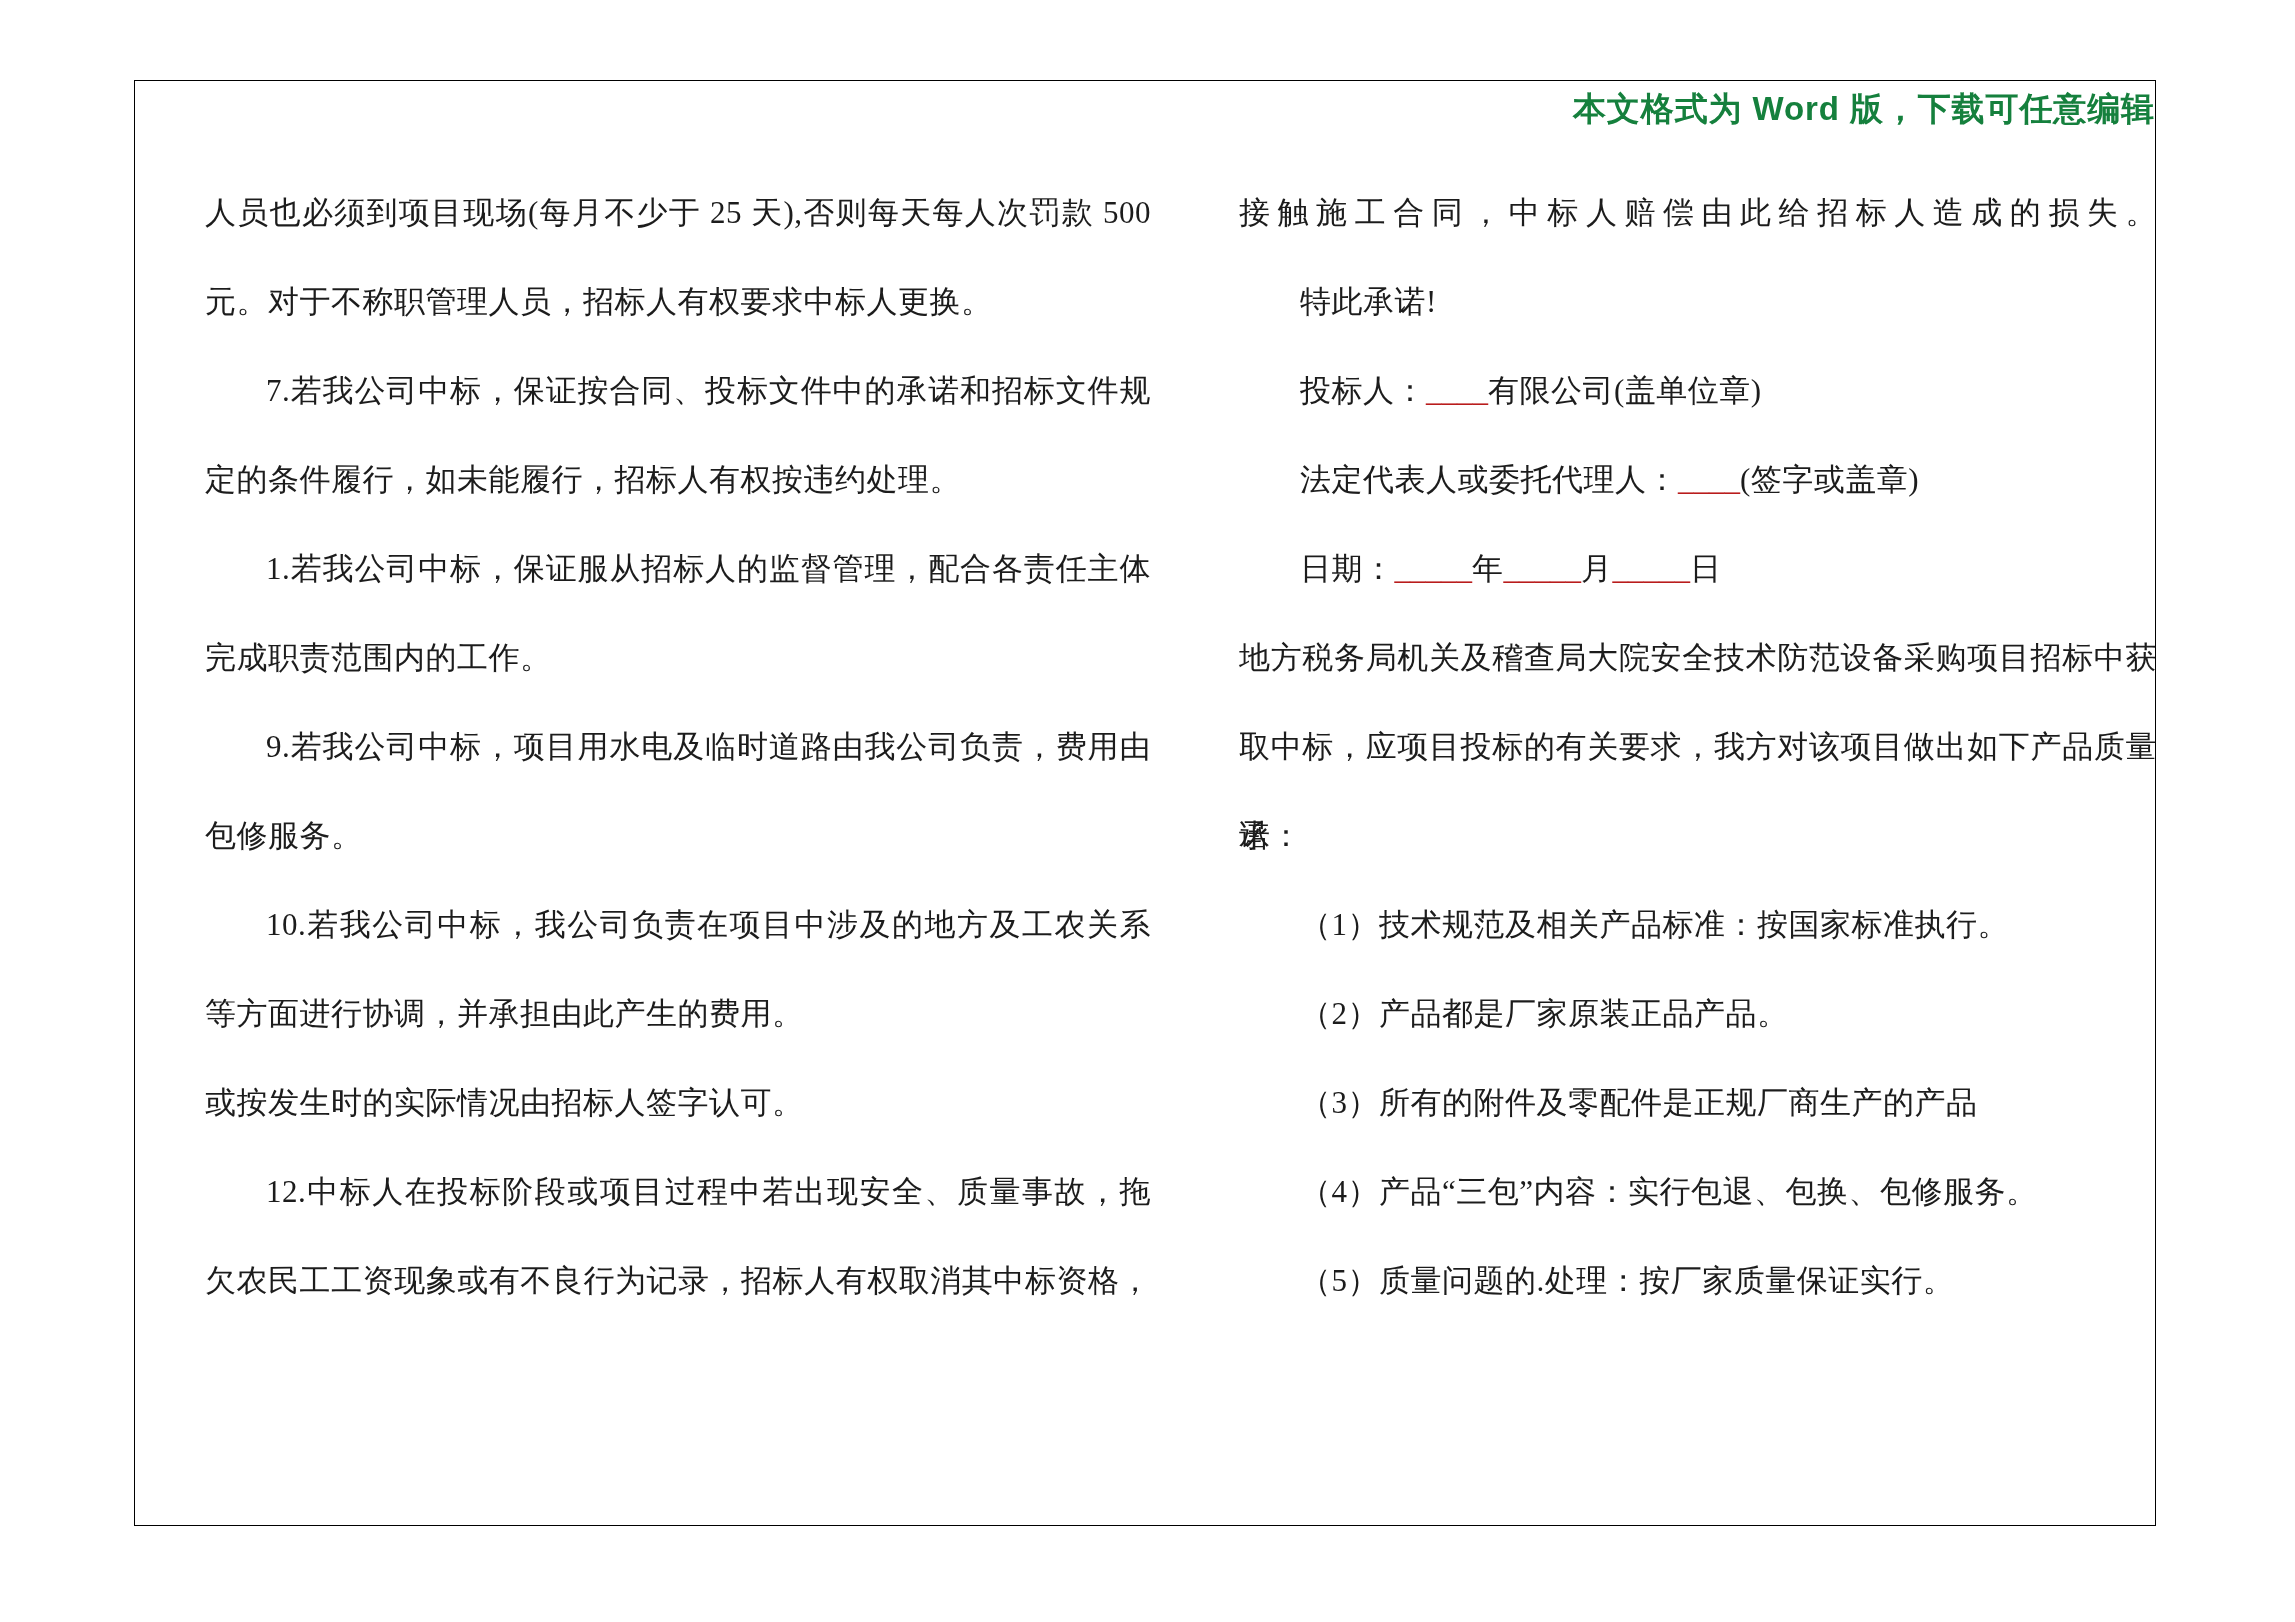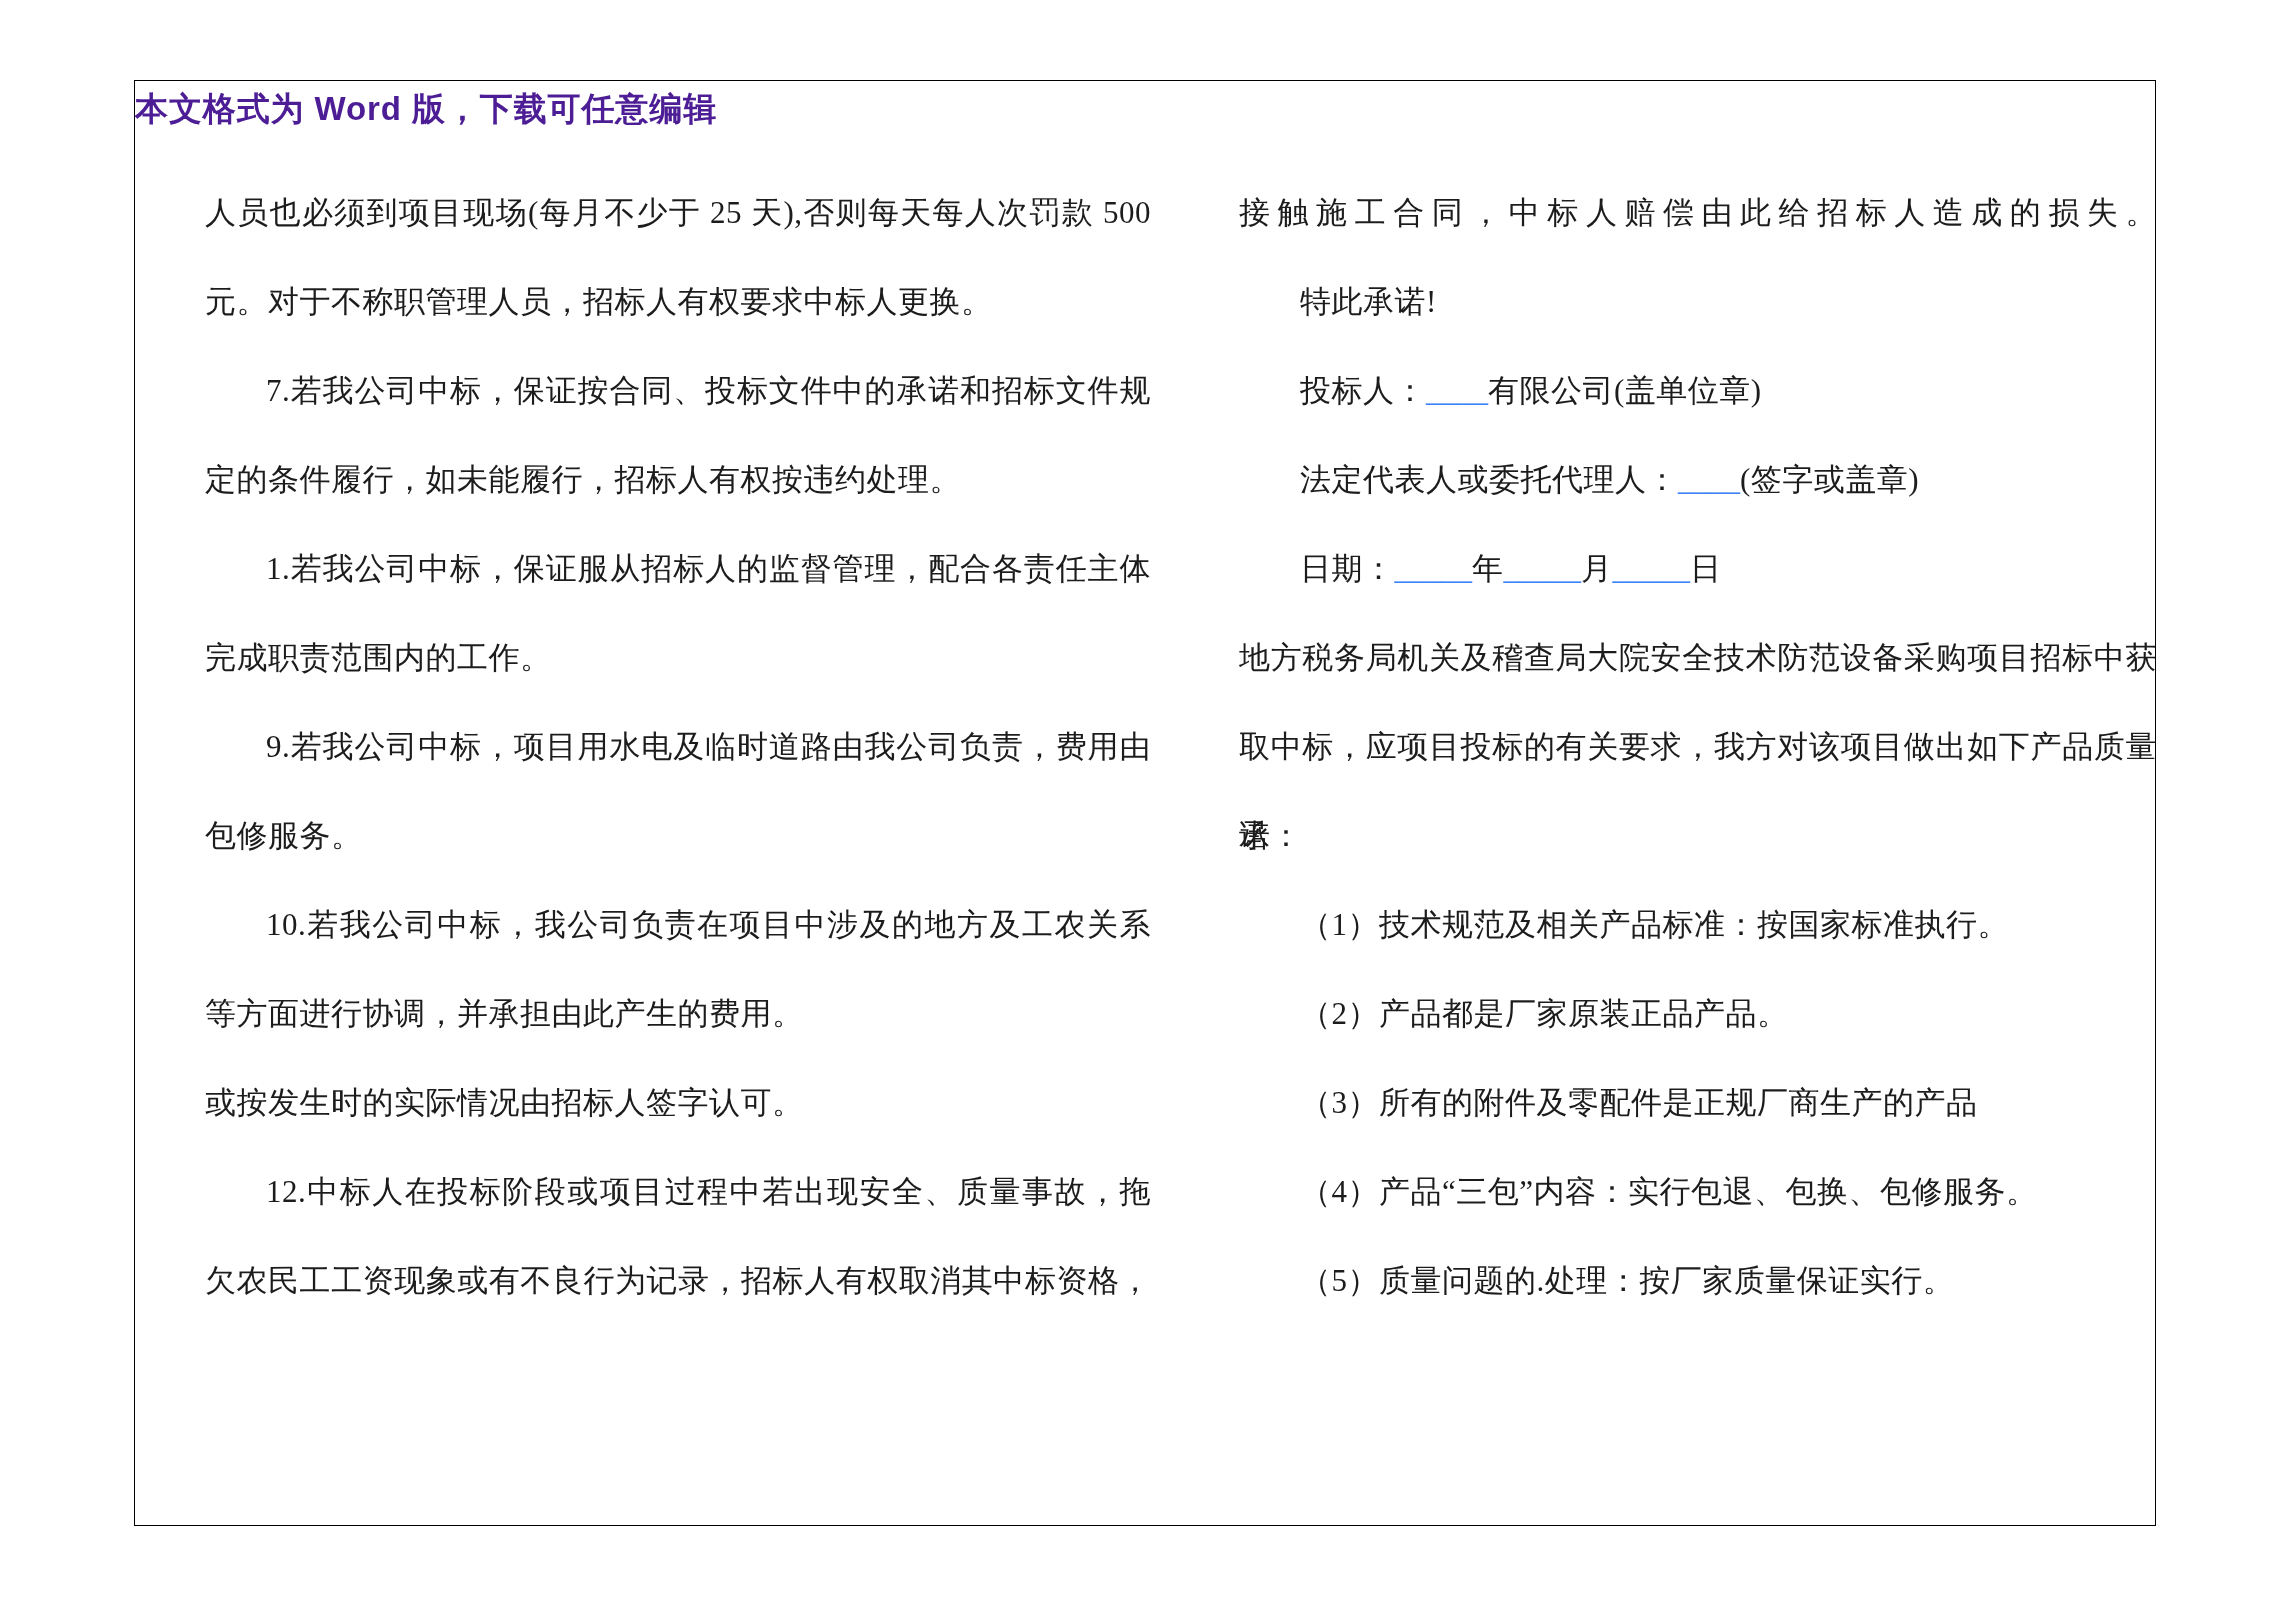--- a/index.html
+++ b/index.html
@@ -13,26 +13,26 @@
     position:absolute;
     left:134px; top:80px;
     width:2020px; height:1444px;
     border:1.9px solid #000000;
     background:#ffffff;
   }
   .header-notice{
     position:absolute;
     top:7.4px; left:0;
     width:100%;
-    text-align:left;
+    text-align:right;
     font-family:"Liberation Sans","DejaVu Sans",sans-serif;
     font-weight:700;
     font-size:33px;
     line-height:41px;
-    color:#4c1d95;
+    color:#15803d;
     letter-spacing:0.9px;
   }
   .column{
     position:absolute;
     top:87px;
   }
   .column.left{ left:70px;  width:946px; }
   .column.right{ left:1104px; width:918px; }
   .line{
     height:89px;
@@ -42,21 +42,21 @@
     white-space:nowrap;
     letter-spacing:0.5px;
   }
   .line.justify{
     white-space:normal;
     text-align:justify;
     text-align-last:justify;
     text-justify:inter-character;
   }
   .line.indent{ padding-left:61px; }
-  .blank{ color:#3b82f6; letter-spacing:0; }
+  .blank{ color:#b91c1c; letter-spacing:0; }
   .page-footer{
     position:absolute;
     top:1402px; left:0;
     width:100%;
     height:37px;
     line-height:37px;
     text-align:center;
     font-size:20.4px;
     color:#222222;
   }

